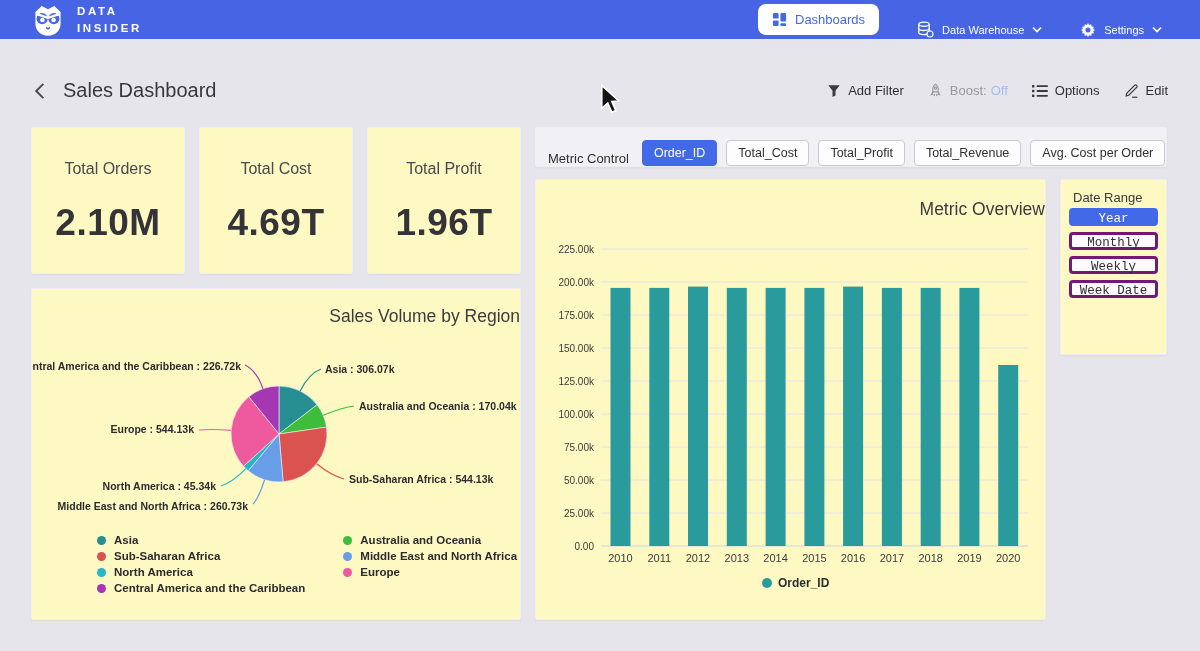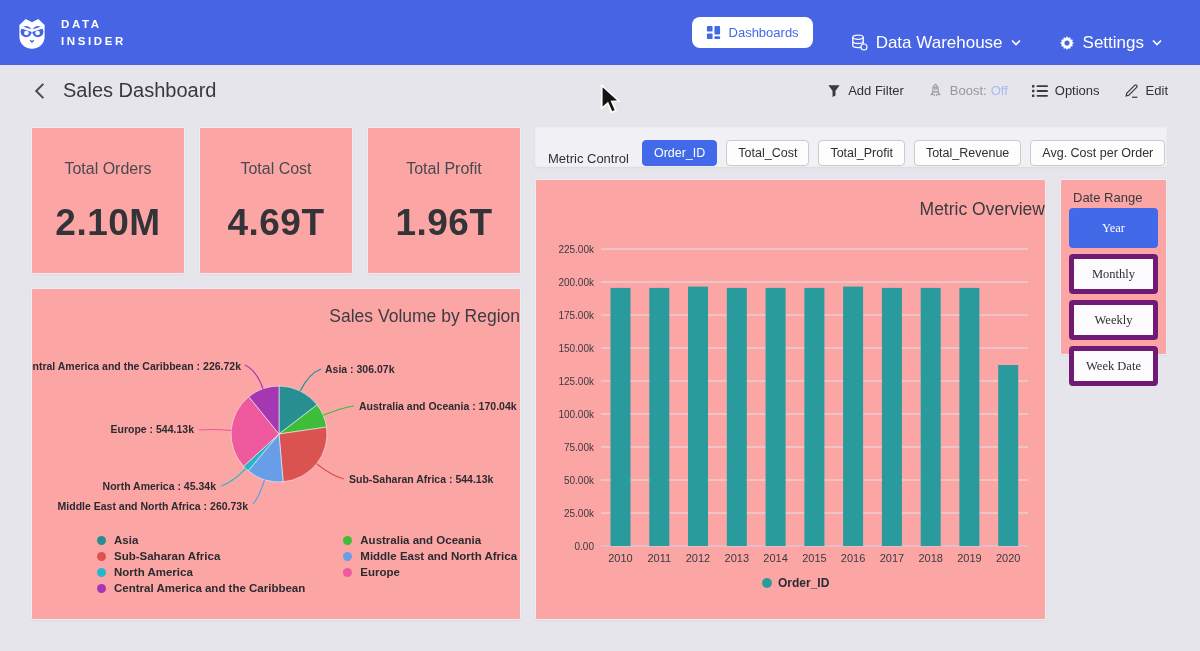--- a/index.html
+++ b/index.html
@@ -1,42 +1,42 @@
 <!DOCTYPE html>
 <html><head>
 <meta charset="utf-8">
 <style>
   html,body{margin:0;padding:0;background:#cfced6;}
   .screen{position:relative;width:1200px;height:651px;background:#e6e5eb;overflow:hidden;
           font-family:"Liberation Sans",sans-serif;color:#2f2f34;}
 
   
-  .navbar{position:absolute;top:0;left:0;right:0;height:65px;background:#4664e4;
-          display:flex;align-items:center;justify-content:space-between;padding:0 38px 0 14px;box-sizing:border-box;}
+  .navbar{position:absolute;top:0;left:0;right:0;height:39px;background:#4664e4;
+          display:flex;align-items:center;justify-content:space-between;padding:0 38px 0 30px;box-sizing:border-box;}
   .brand{display:flex;align-items:center;gap:11px;cursor:pointer;}
   .brand-text{display:flex;flex-direction:column;color:#fff;font-size:11.5px;font-weight:bold;
               letter-spacing:2.6px;line-height:1.45;}
   .nav-right{display:flex;align-items:center;gap:38px;}
   .nav-pill{display:flex;align-items:center;gap:8px;background:#fff;border:none;border-radius:8px;
             padding:8px 14px;color:#4169e8;font-weight:normal;font-size:13px;cursor:pointer;
             font-family:"Liberation Sans",sans-serif;}
-  .nav-item{display:flex;align-items:center;gap:8px;color:#fff;font-size:17px;font-weight:500;cursor:pointer;margin-top:20px;}
+  .nav-item{display:flex;align-items:center;gap:8px;color:#fff;font-size:11px;font-weight:500;cursor:pointer;margin-top:20px;}
 
   
   .subheader{position:absolute;top:68px;left:0;right:0;height:45px;display:flex;align-items:center;
              padding:0 32px 0 30px;box-sizing:border-box;}
   .back-btn{background:none;border:none;padding:2px 4px;cursor:pointer;display:flex;align-items:center;}
   .page-title{font-size:20px;font-weight:400;color:#39393d;margin:0 0 0 14px;}
   .subheader-actions{margin-left:auto;display:flex;align-items:flex-start;gap:24px;}
   .action-item{display:flex;align-items:center;gap:7px;font-size:13px;font-weight:500;color:#2f2f34;cursor:pointer;}
   .boost-label{color:#98979f;}
   .boost-state{color:#a6bdf2;margin-left:-3px;}
 
   
-  .card{position:absolute;background:#fca5a5;border:1px solid #efedf2;border-radius:2px;
+  .card{position:absolute;background:#fef9c3;border:1px solid #efedf2;border-radius:2px;
         box-shadow:0 1px 2px rgba(40,40,60,.05);box-sizing:border-box;}
   .kpi-card{width:154px;height:147px;top:127px;display:flex;flex-direction:column;align-items:center;padding-top:32px;}
   .kpi-label{font-size:16px;color:#49494e;}
   .kpi-value{font-size:37px;font-weight:bold;color:#343438;margin-top:24px;letter-spacing:.5px;}
 
   .pie-card{left:31px;top:288px;width:490px;height:332px;}
   .card-title{text-align:right;font-size:17.5px;font-weight:400;color:#3c3c40;margin:17px 0 0 0;}
   .pie-svg{position:absolute;left:0;top:0;width:490px;height:332px;}
   .pie-label{font-size:10.5px;font-weight:bold;fill:#2b2b30;}
   .pie-legend{position:absolute;left:65px;top:243px;display:grid;grid-template-rows:repeat(4,16px);
@@ -53,22 +53,22 @@
 
   .bar-card{left:535px;top:179px;width:511px;height:441px;}
   .bar-svg{position:absolute;left:0;top:0;width:511px;height:441px;}
   .tick-label{font-size:10px;fill:#3a3a3e;}
   .x-label{font-size:11px;fill:#3a3a3e;}
   .chart-legend-label{font-size:12px;font-weight:bold;fill:#2b2b30;}
 
   .date-card{left:1060px;top:179px;width:107px;height:176px;}
   .date-label{display:block;font-size:13px;color:#3a3a3e;margin:10px 0 0 12px;}
   .date-buttons{position:absolute;left:8px;right:8px;top:28px;display:flex;flex-direction:column;gap:6px;}
-  .date-btn{height:40px;border-radius:4px;border:5px solid #701a75;background:#fcfcfe;color:#2f2f34;
-            font-size:12.5px;cursor:pointer;font-family:Liberation Serif, serif;}
+  .date-btn{height:18px;border-radius:4px;border:3px solid #701a75;background:#fcfcfe;color:#2f2f34;
+            font-size:12.5px;cursor:pointer;font-family:Liberation Mono, monospace;}
   .date-btn.selected{background:#4169e8;border-color:#4169e8;color:#fff;}
 
   .cursor{position:absolute;left:600px;top:84px;pointer-events:none;}
 </style>
 </head>
 <body>
 
 <div class="screen">
 
   <header class="navbar">

